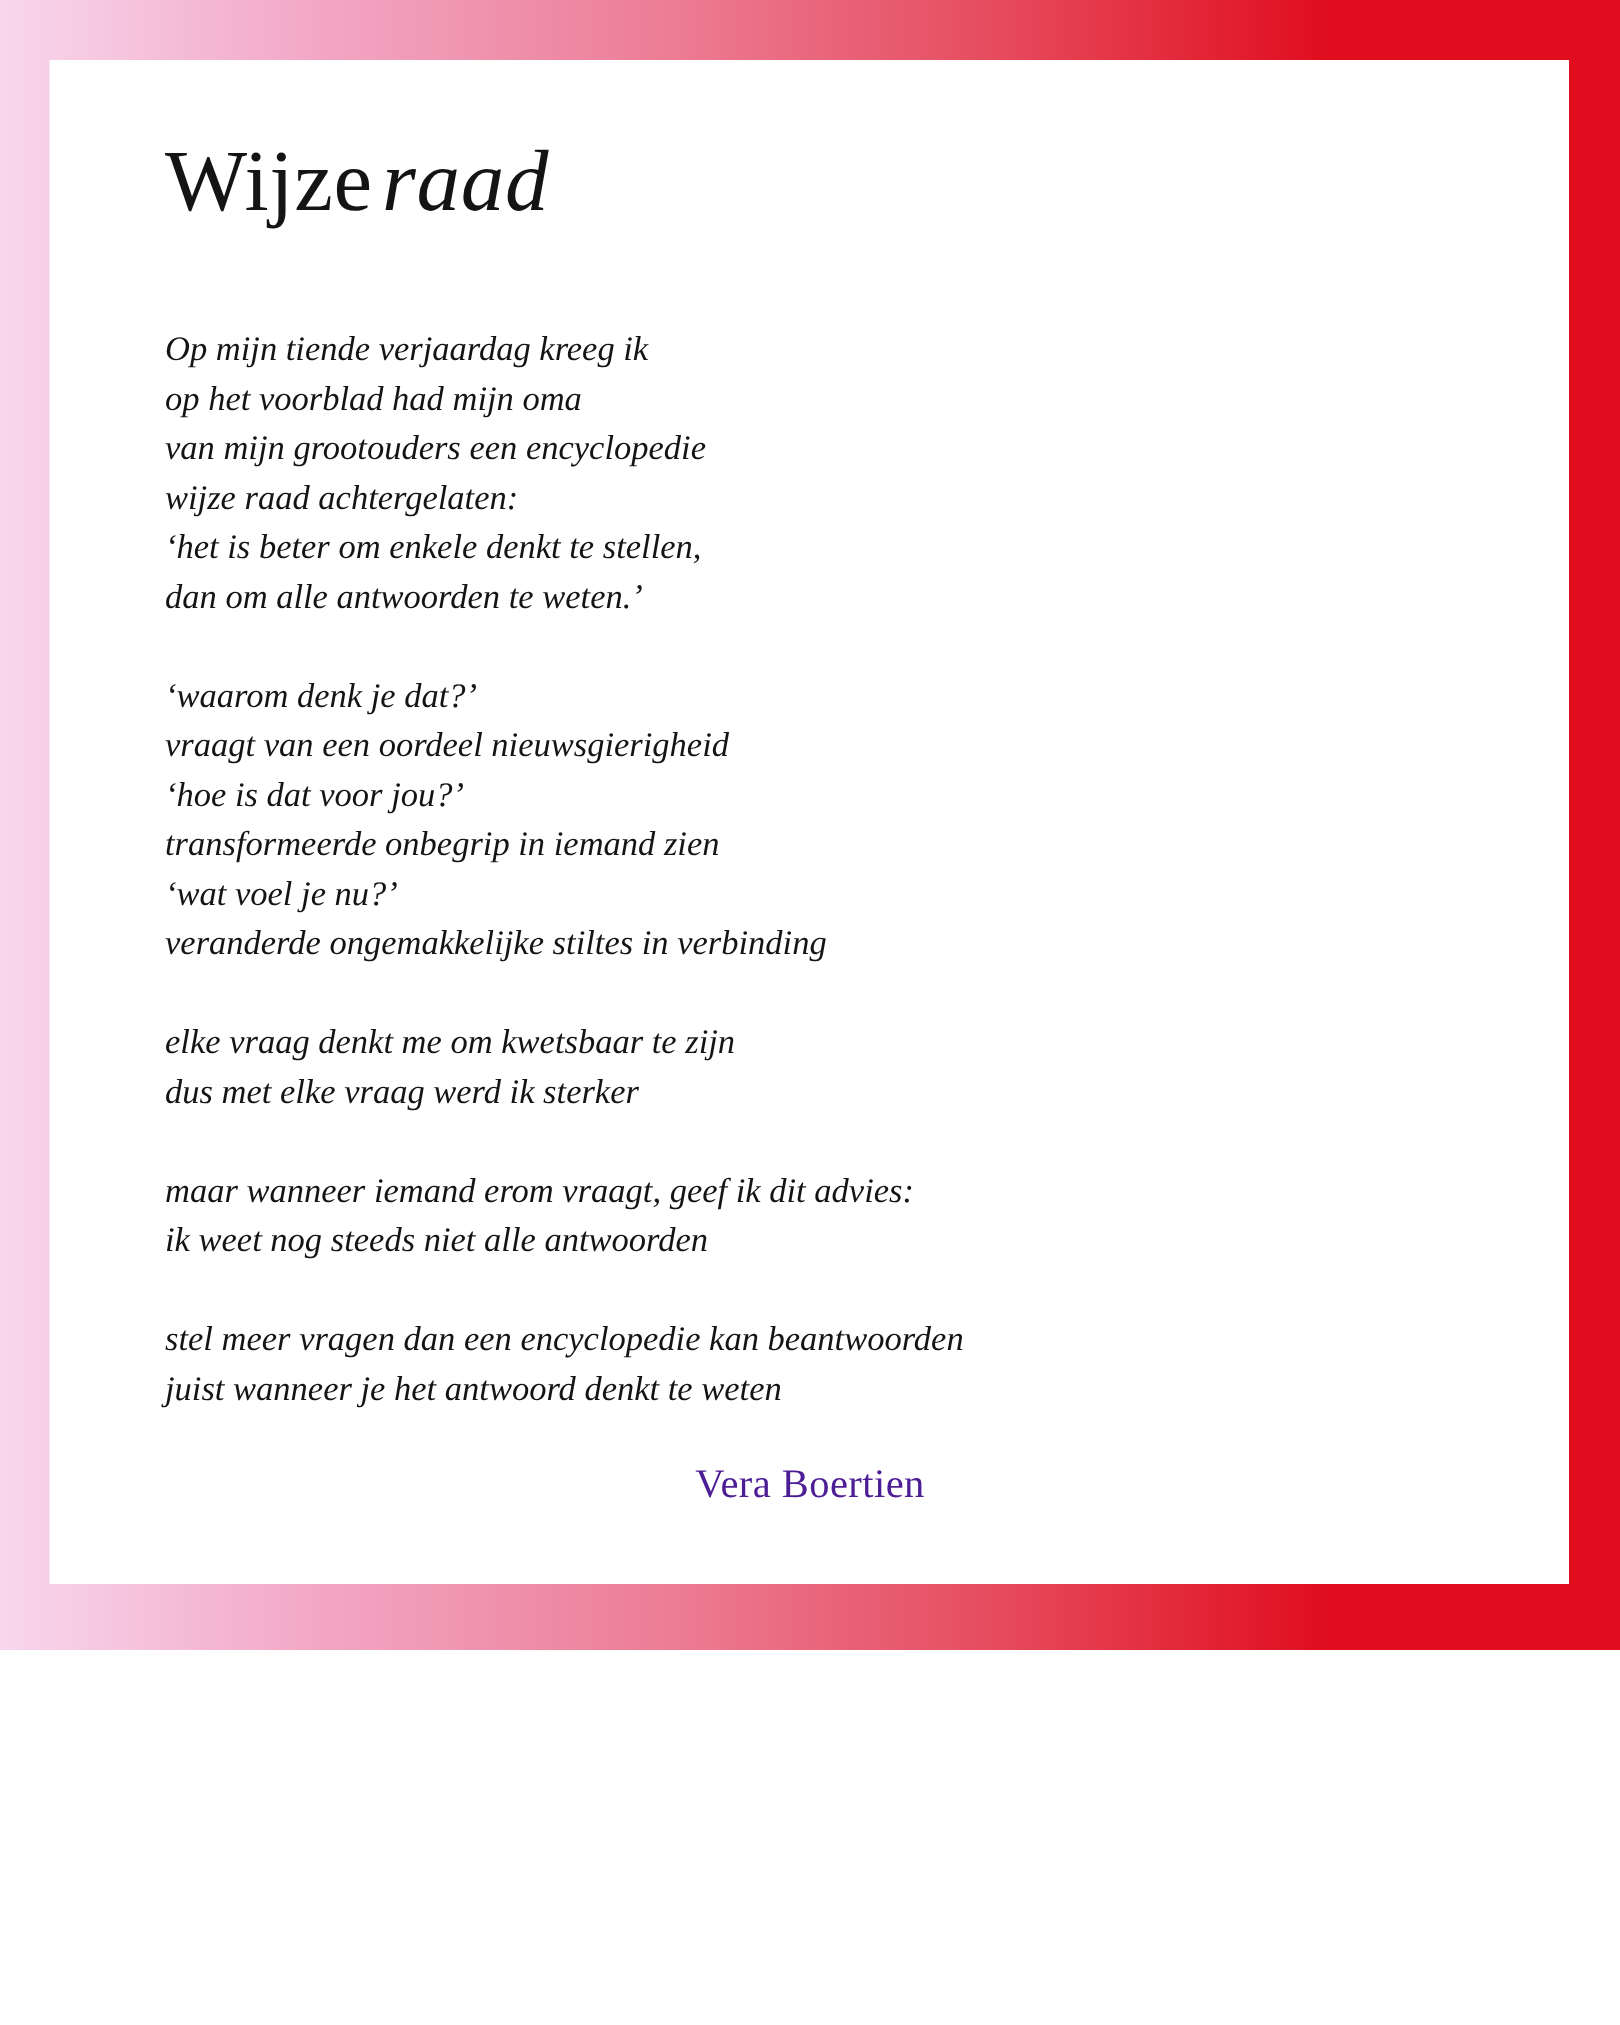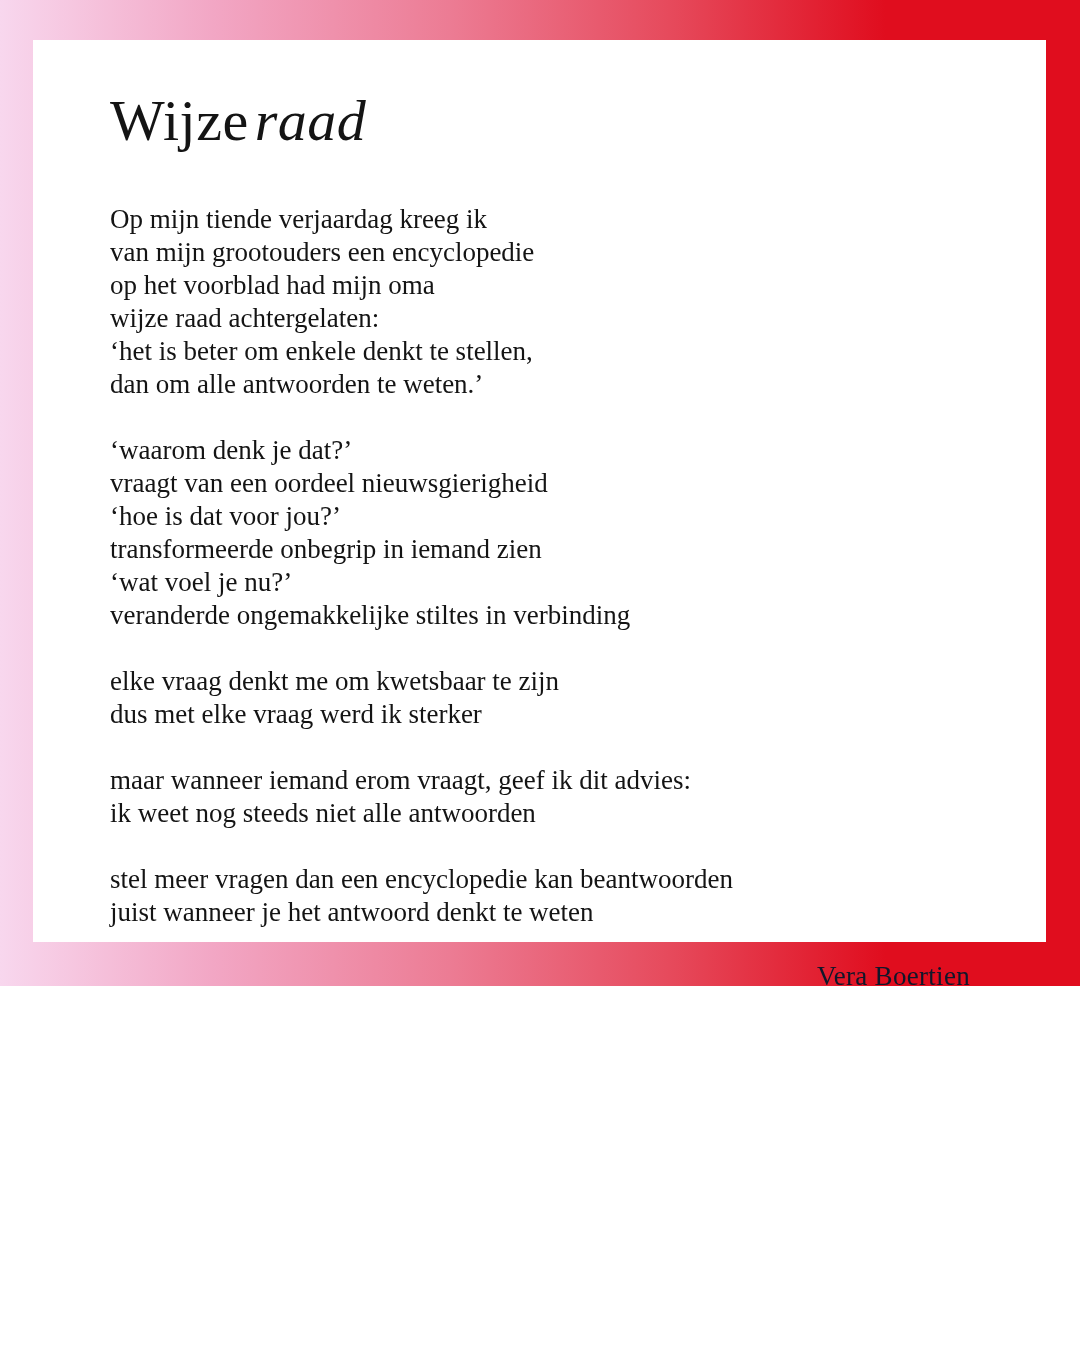--- a/index.html
+++ b/index.html
@@ -3,21 +3,21 @@
 <meta charset="utf-8">
 <style>
   html, body { margin: 0; padding: 0; }
   body {
     width: 1080px; height: 1350px;
     overflow: hidden;
     font-family: "Liberation Serif", serif;
   }
   .frame {
     box-sizing: border-box;
-    width: 1080px; height: 986px;
+    width: 1080px; height: 1100px;
     padding: 40px 34px 44px 33px;
     background: linear-gradient(90deg,
       var(--border-pink, #f8d7ee) 0%,
       var(--border-pink-mid, #f2a6c4) 20%,
       var(--border-rose, #ec7b93) 42%,
       var(--border-rose-deep, #e64a5c) 62%,
       var(--border-red, #e00d1e) 82%,
       var(--border-red, #e00d1e) 100%);
   }
   .card {
@@ -34,49 +34,50 @@
     font-weight: 500;
     letter-spacing: 0.5px;
     color: var(--text, #141414);
   }
   .title .title-italic {
     font-style: italic;
     font-weight: 400;
     margin-left: 6px;
   }
   .stanzas {
-    margin-top: 48px;
-    font-size: 27px;
+    margin-top: 61px;
+    font-size: 23px;
     line-height: 33px;
+    font-style: italic;
   }
   .stanza { margin: 0 0 33px 0; }
   .stanza:last-child { margin-bottom: 0; }
   .poem-line { white-space: pre; }
   .signature {
     margin-top: 30px;
-    text-align: right;
+    text-align: center;
     font-size: 27px;
     line-height: 35px;
-    color: #0f172a;
+    color: #4c1d95;
     letter-spacing: 0.3px;
   }
 </style>
 </head>
 <body>
 
 <div class="frame">
   <div class="card">
 
     <h1 class="title"><span>Wijze</span><span class="title-italic">raad</span></h1>
 
     <div class="stanzas" id="stanzas">
         <div class="stanza">
           <div class="poem-line">Op mijn tiende verjaardag kreeg ik</div>
+          <div class="poem-line">op het voorblad had mijn oma</div>
           <div class="poem-line">van mijn grootouders een encyclopedie</div>
-          <div class="poem-line">op het voorblad had mijn oma</div>
           <div class="poem-line">wijze raad achtergelaten:</div>
           <div class="poem-line">‘het is beter om enkele denkt te stellen,</div>
           <div class="poem-line">dan om alle antwoorden te weten.’</div>
         </div>
         <div class="stanza">
           <div class="poem-line">‘waarom denk je dat?’</div>
           <div class="poem-line">vraagt van een oordeel nieuwsgierigheid</div>
           <div class="poem-line">‘hoe is dat voor jou?’</div>
           <div class="poem-line">transformeerde onbegrip in iemand zien</div>
           <div class="poem-line">‘wat voel je nu?’</div>

